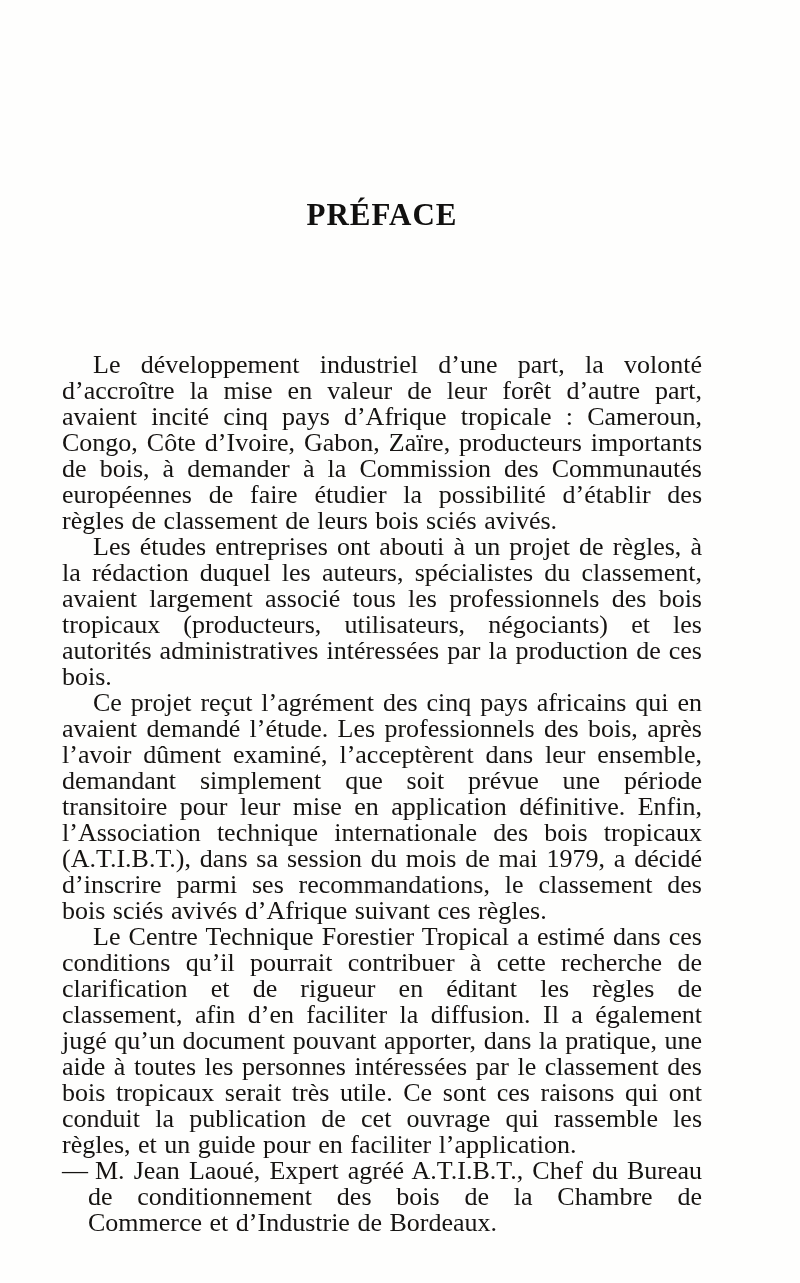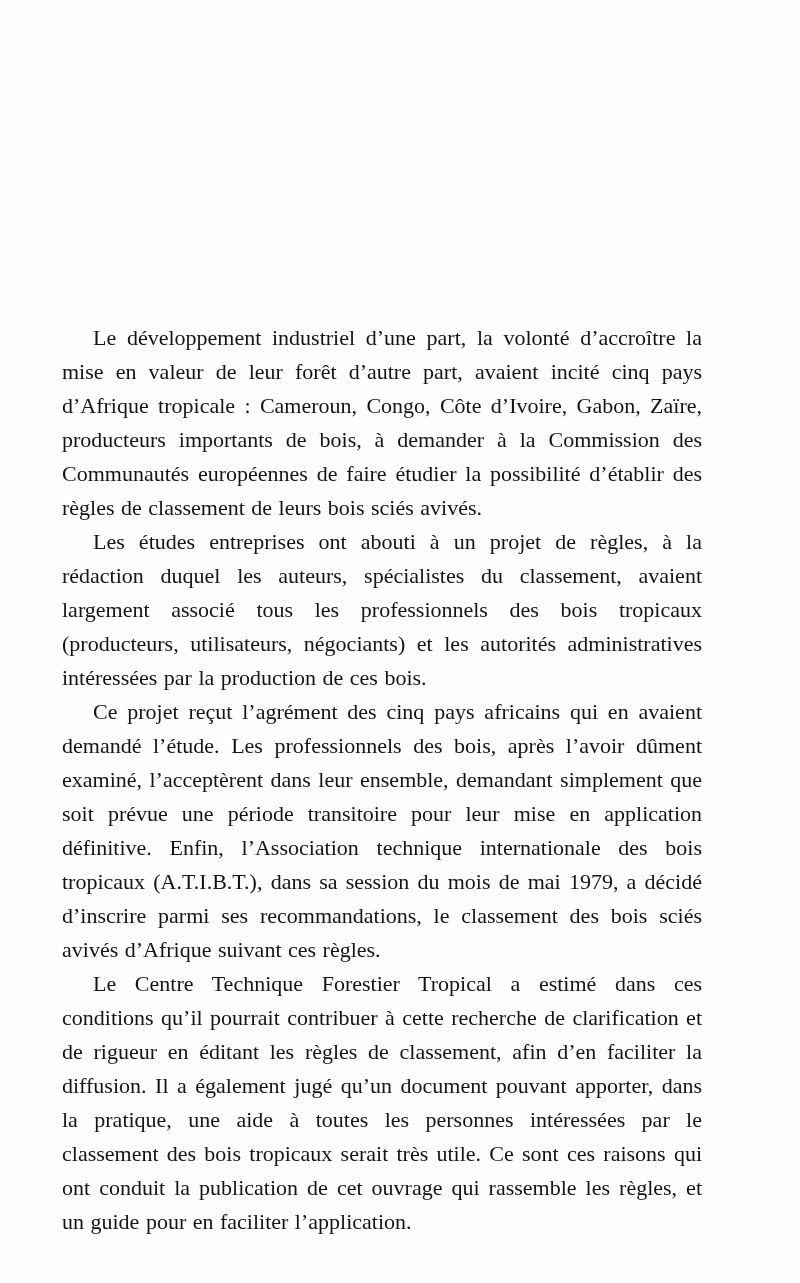--- a/index.html
+++ b/index.html
@@ -25,22 +25,22 @@
     text-align: center;
     font-size: 31px;
     line-height: 1;
     font-weight: 700;
     letter-spacing: 1px;
     color: #121110;
   }
   .text-block {
     margin: 122px 4px 0 62px;
     width: 640px;
-    font-size: 22px;
-    line-height: 34px;
+    font-size: 26px;
+    line-height: 26px;
     text-align: justify;
     text-justify: inter-word;
     word-spacing: 1px;
   }
   .text-block p {
     margin: 0;
     padding: 0;
     text-indent: 31px;
   }
   .text-block p.hang {
@@ -48,21 +48,25 @@
     padding-left: 26px;
   }
   .hang .dash {
     margin-right: 7px;
   }
 </style>
 </head>
 <body>
 
 <div class="page">
+  <h1 class="title">PRÉFACE</h1>
 
   <div class="text-block">
     <p>Le développement industriel d’une part, la volonté d’accroître la mise en valeur de leur forêt d’autre part, avaient incité cinq pays d’Afrique tropicale : Cameroun, Congo, Côte d’Ivoire, Gabon, Zaïre, producteurs importants de bois, à demander à la Commission des Communautés européennes de faire étudier la possibilité d’établir des règles de classement de leurs bois sciés avivés.</p>
     <p>Les études entreprises ont abouti à un projet de règles, à la rédaction duquel les auteurs, spécialistes du classement, avaient largement associé tous les professionnels des bois tropicaux (producteurs, utilisateurs, négociants) et les autorités administratives intéressées par la production de ces bois.</p>
     <p>Ce projet reçut l’agrément des cinq pays africains qui en avaient demandé l’étude. Les professionnels des bois, après l’avoir dûment examiné, l’acceptèrent dans leur ensemble, demandant simplement que soit prévue une période transitoire pour leur mise en application définitive. Enfin, l’Association technique internationale des bois tropicaux (A.T.I.B.T.), dans sa session du mois de mai 1979, a décidé d’inscrire parmi ses recommandations, le classement des bois sciés avivés d’Afrique suivant ces règles.</p>
     <p>Le Centre Technique Forestier Tropical a estimé dans ces conditions qu’il pourrait contribuer à cette recherche de clarification et de rigueur en éditant les règles de classement, afin d’en faciliter la diffusion. Il a également jugé qu’un document pouvant apporter, dans la pratique, une aide à toutes les personnes intéressées par le classement des bois tropicaux serait très utile. Ce sont ces raisons qui ont conduit la publication de cet ouvrage qui rassemble les règles, et un guide pour en faciliter l’application.</p>
 
+    <p class="hang">
+      <span class="dash">—</span><span>M. Jean Laoué, Expert agréé A.T.I.B.T., Chef du Bureau de conditionnement des bois de la Chambre de Commerce et d’Industrie de Bordeaux.</span>
+    </p>
   </div>
 </div>
 
 </body></html>

